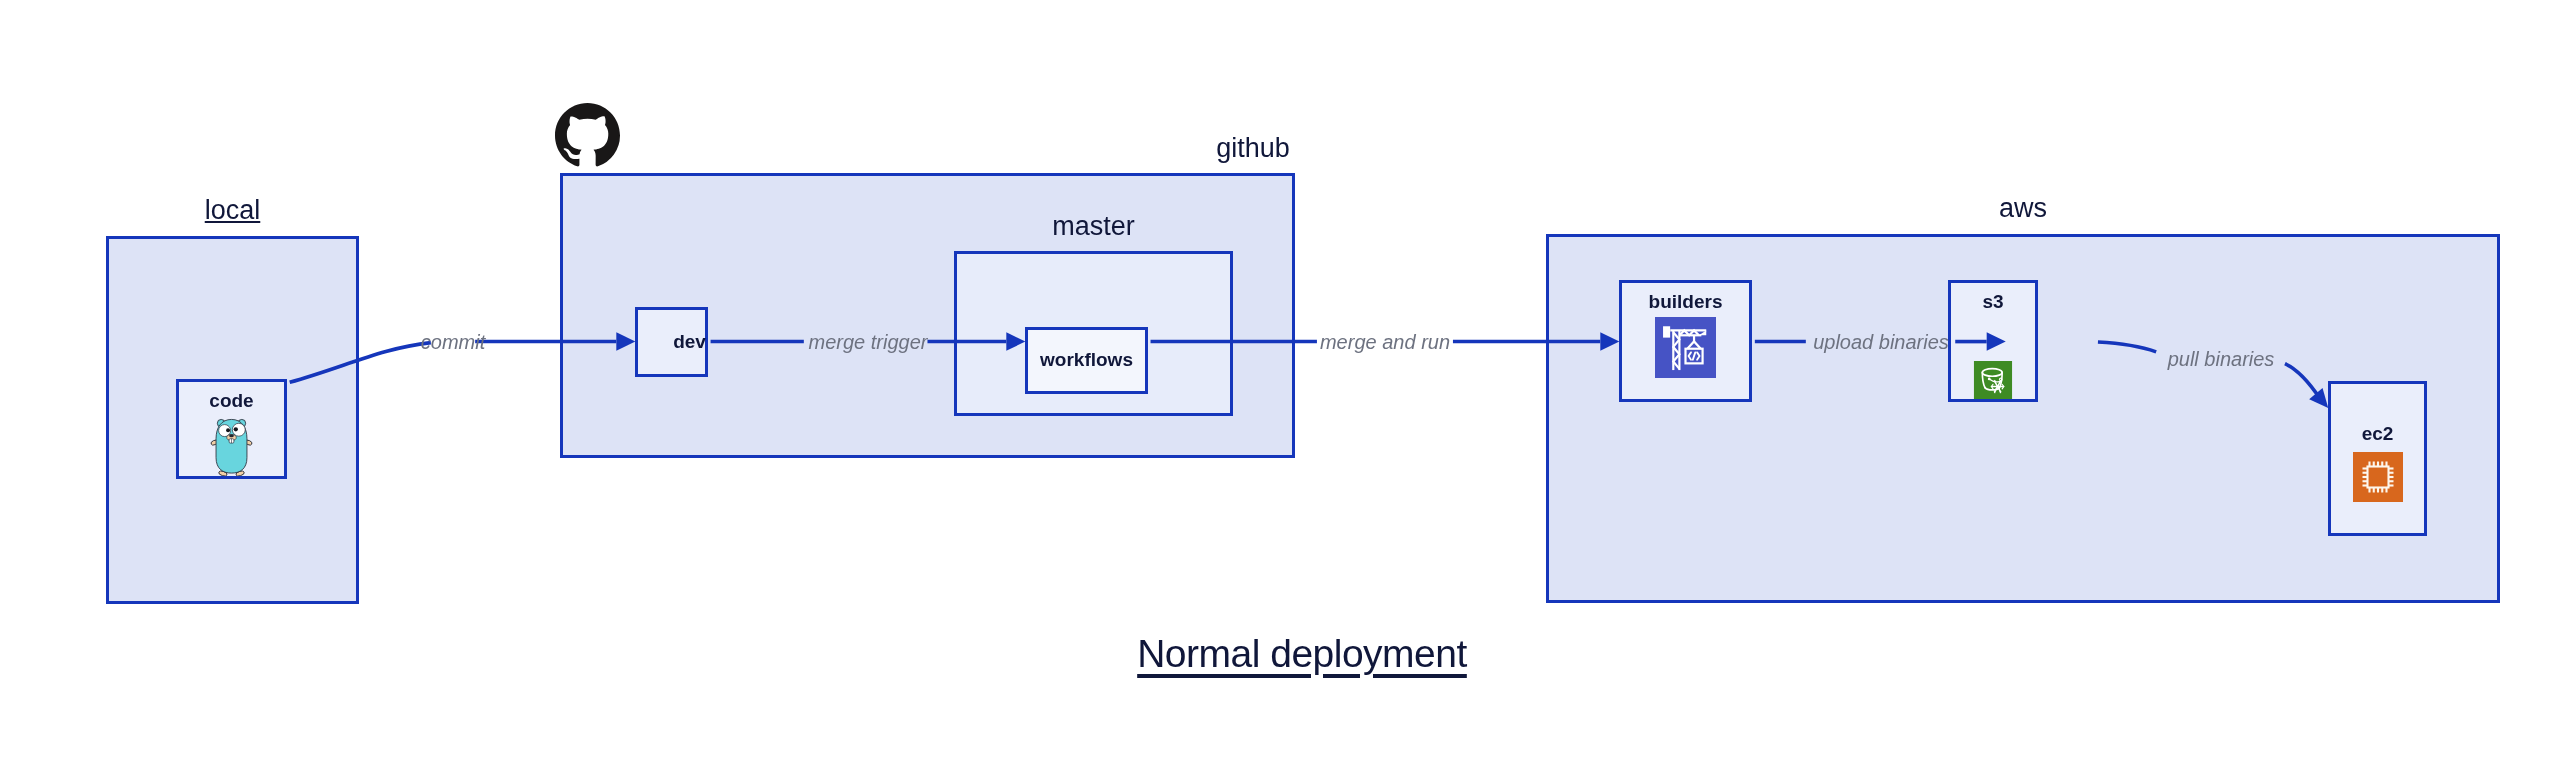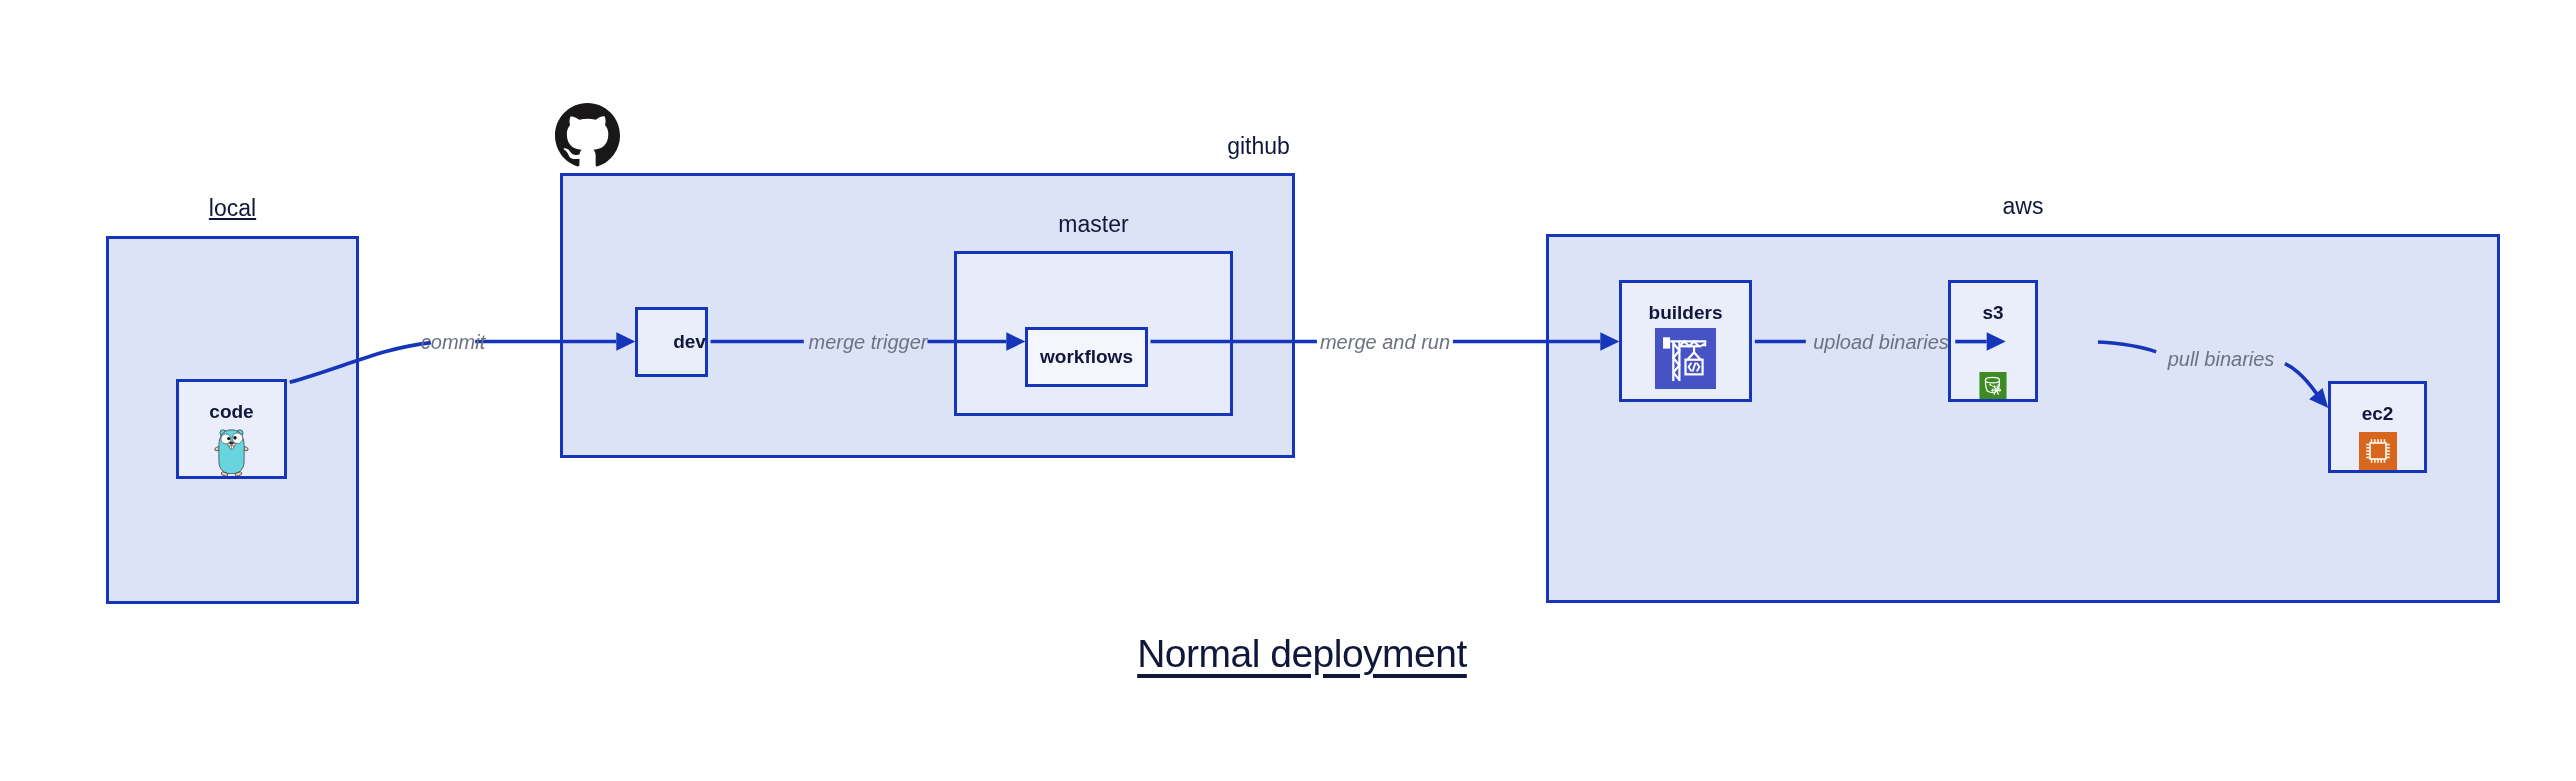--- a/index.html
+++ b/index.html
@@ -9,36 +9,36 @@
   }
   
   .group{
     position:absolute;box-sizing:border-box;
     background:var(--container-fill,#dde3f6);
     border:3.6px solid var(--line-blue,#1536bb);
   }
   .group.mid{background:var(--master-fill,#e7ecfa);}
   .glabel{
     position:absolute;color:var(--text-navy,#10173a);
-    font-size:23px;font-weight:500;line-height:1.25;white-space:nowrap;
+    font-size:27px;font-weight:500;line-height:1.25;white-space:nowrap;
   }
   .glabel.center{text-align:center;}
   .glabel.right{text-align:right;padding-right:5.2px;box-sizing:border-box;}
   
   .node{
     position:absolute;box-sizing:border-box;
     background:var(--node-fill,#eaeefb);
     border:3.6px solid var(--line-blue,#1536bb);
     display:flex;flex-direction:column;align-items:center;
   }
   .node.light{background:var(--workflows-fill,#f3f6fd);}
   .node.centered{justify-content:center;}
   .nlabel{
     font-weight:700;font-size:19px;color:var(--text-navy,#10173a);
-    margin-top:19px;line-height:1.2;white-space:nowrap;
+    margin-top:8px;line-height:1.2;white-space:nowrap;
   }
   .node.centered .nlabel{margin-top:0;}
   .icon-tile{display:block;margin-top:3.1px;}
   
   .connector{position:absolute;left:0;top:0;pointer-events:none;}
   .connector path{stroke:var(--line-blue,#1536bb);stroke-width:7;fill:none;}
   .connector polygon{fill:var(--line-blue,#1536bb);stroke:none;}
   
   .edge-label{
     position:absolute;transform:translate(-50%,-50%);
@@ -97,21 +97,21 @@
       <ellipse cx="50" cy="46" rx="5.5" ry="3.6" fill="#25282f"></ellipse>
       <rect x="44.5" y="53" width="11" height="10" rx="2.5" fill="#ffffff" stroke="#2b2f3a" stroke-width="1.6"></rect>
       <line x1="50" y1="53" x2="50" y2="63" stroke="#2b2f3a" stroke-width="1.4"></line>
     </svg>
   </div>
 
   <div class="node centered" style="left:635px;top:307px;width:73px;height:70px;padding-left:36px;">
     <div class="nlabel">dev</div>
   </div>
 
-  <div class="node centered light" style="left:1025px;top:327px;width:123px;height:60px;">
+  <div class="node centered light" style="left:1025px;top:327px;width:123px;height:67px;">
     <div class="nlabel">workflows</div>
   </div>
 
   <div class="node" style="left:1619px;top:280px;width:133px;height:122px;">
     <div class="nlabel">builders</div>
     <svg class="icon-tile" width="61" height="61" viewBox="0 0 100 100">
       <rect x="0" y="0" width="100" height="100" fill="var(--codebuild-purple,#4653c5)"></rect>
       <g stroke="#ffffff" stroke-width="3.6" fill="none">
         <rect x="15" y="17" width="8" height="15" fill="#ffffff"></rect>
         <line x1="30" y1="22" x2="30" y2="87"></line>
@@ -152,21 +152,21 @@
         <polyline points="50,61 46,67 50,73" stroke-width="3"></polyline>
         <polyline points="74,61 78,67 74,73" stroke-width="3"></polyline>
         <polyline points="55,51 54,53 56,55" stroke-width="3"></polyline>
         <polyline points="68,51 70,53 68,55" stroke-width="3"></polyline>
         <polyline points="56,79 54,81 55,83" stroke-width="3"></polyline>
         <polyline points="68,79 70,81 69,83" stroke-width="3"></polyline>
       </g>
     </svg>
   </div>
 
-  <div class="node" style="left:2328px;top:381px;width:99px;height:92px;">
+  <div class="node" style="left:2328px;top:381px;width:99px;height:155px;justify-content:center;">
     <div class="nlabel">ec2</div>
     <svg class="icon-tile" style="margin-top:6.2px;" width="50" height="50" viewBox="0 0 100 100">
       <rect x="0" y="0" width="100" height="100" fill="var(--ec2-orange,#d8671d)"></rect>
       <g stroke="#fdf6ec" stroke-width="4.2" fill="none">
         <rect x="29" y="29" width="42" height="42"></rect>
         <g>
           <line x1="33" y1="19" x2="33" y2="29"></line>
             <line x1="41.5" y1="19" x2="41.5" y2="29"></line>
             <line x1="50" y1="19" x2="50" y2="29"></line>
             <line x1="58.5" y1="19" x2="58.5" y2="29"></line>

